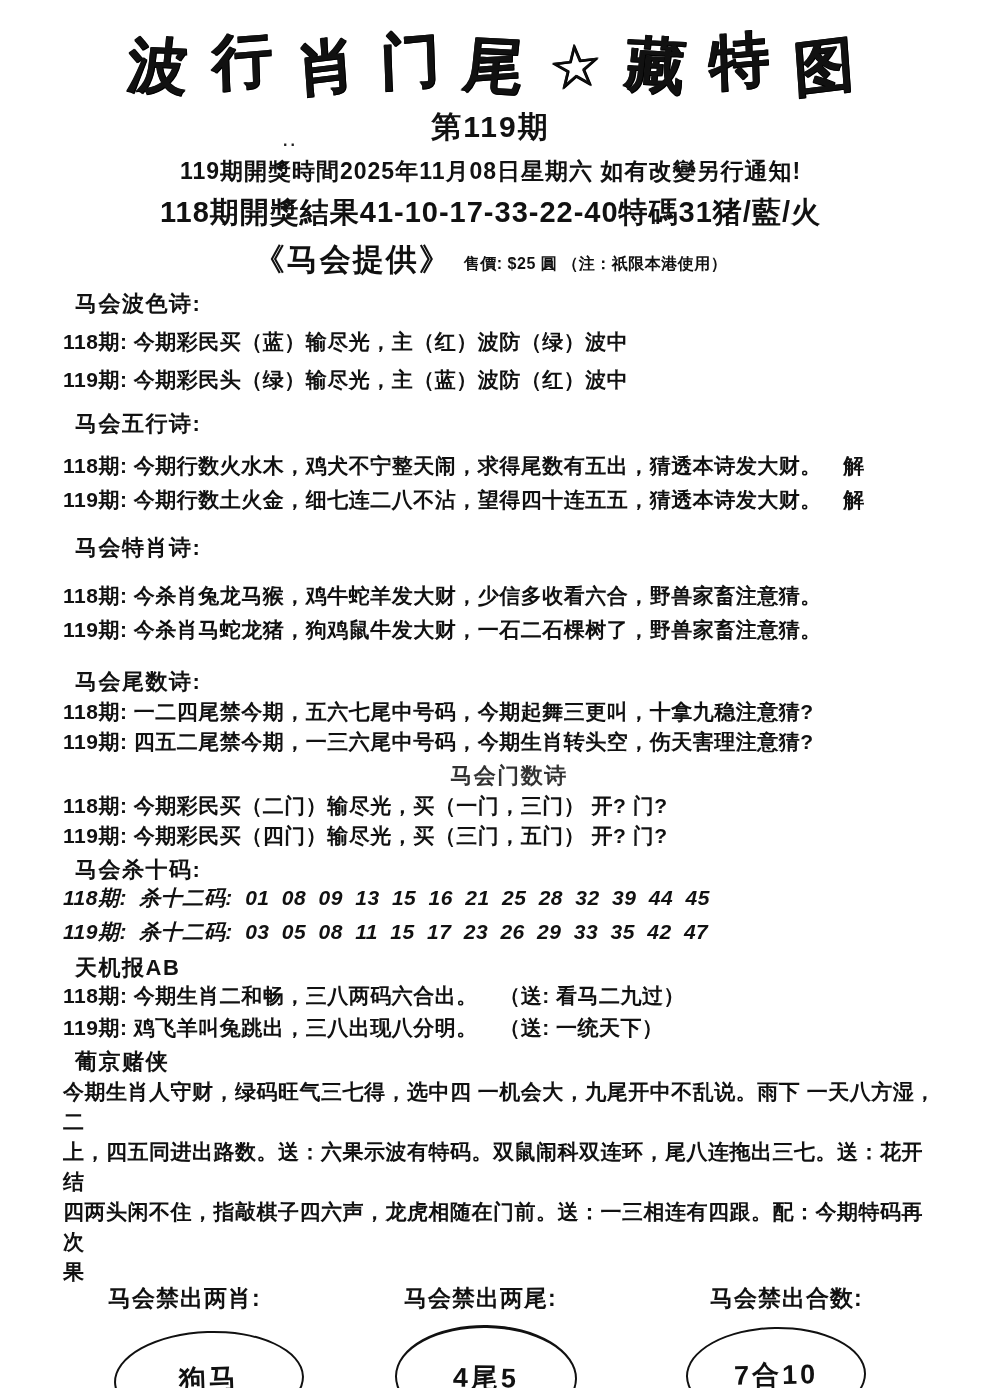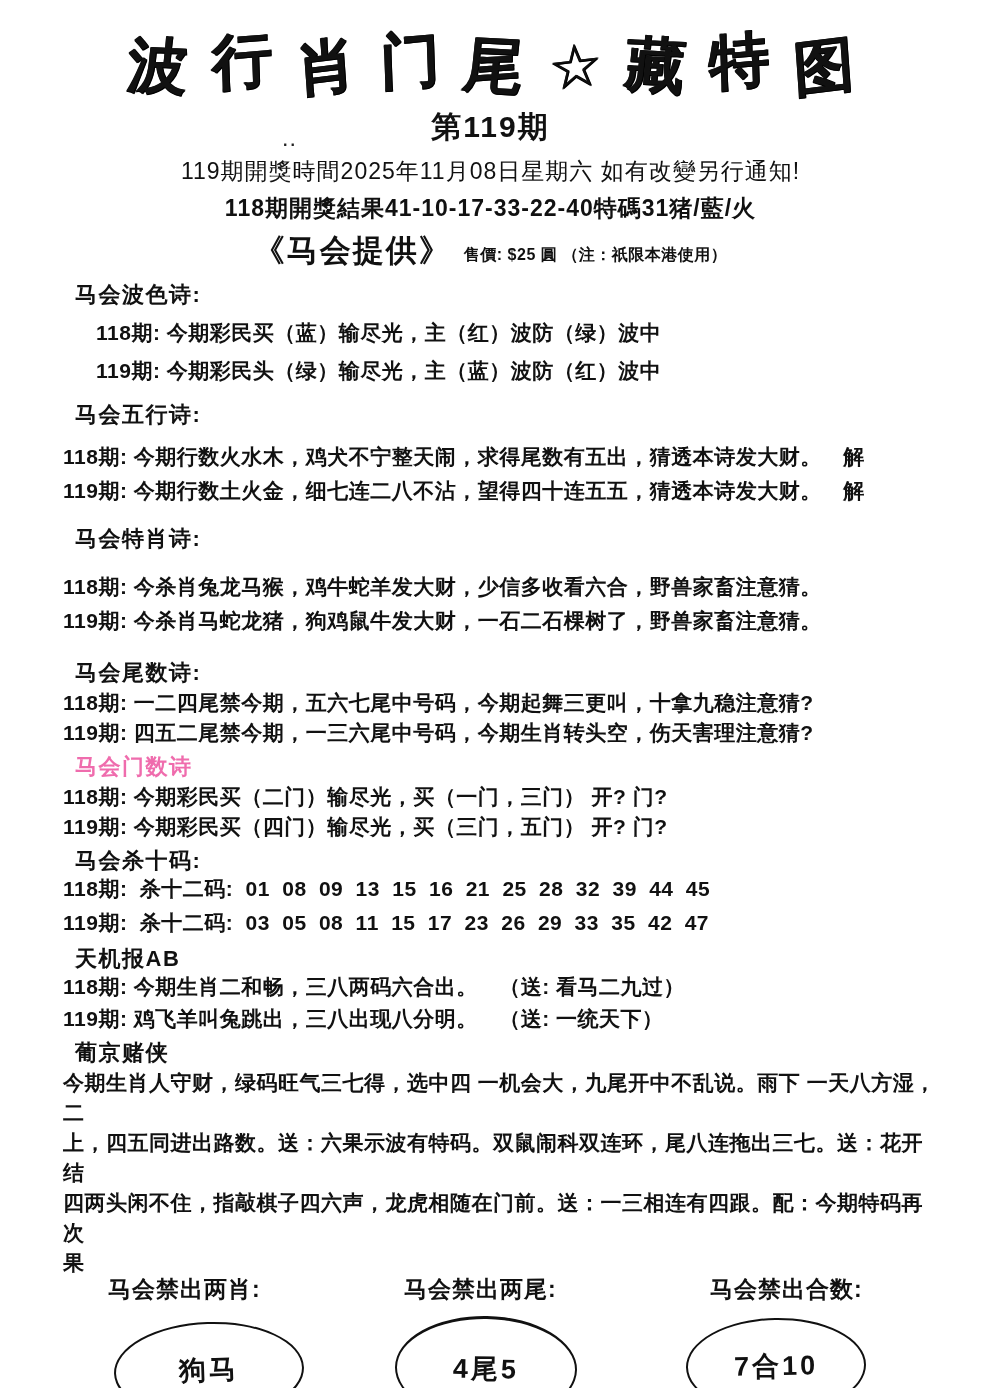--- a/index.html
+++ b/index.html
@@ -17,39 +17,39 @@
     letter-spacing:0;line-height:1.45;white-space:nowrap;
     transform:skewX(-3deg);
     text-shadow:1px 0 0 #000,0 1px 0 #000,1px 1px 0 #000;
   }
   .title-char{display:inline-block;margin:0 12px;}
   .title-char:nth-child(odd){transform:rotate(3deg) translateY(2px);}
   .title-char:nth-child(even){transform:rotate(-5deg) translateY(-3px);}
   .title-char:nth-child(3n){transform:rotate(-7deg) translateY(3px);}
   .artifact-dots{position:absolute;left:283px;top:112px;font-size:16px;letter-spacing:3px;color:#222;}
   .issue{ text-align:center;font-size:30px;font-weight:900;letter-spacing:2px;margin:0;}
-  .notice{text-align:center;font-size:23px;font-weight:400;letter-spacing:1px;margin:8px 0 0;}
-  .result{text-align:center;font-size:23px;font-weight:900;letter-spacing:1px;margin:6px 0 4px;}
+  .notice{text-align:center;font-size:23px;font-weight:700;letter-spacing:1px;margin:8px 0 0;}
+  .result{text-align:center;font-size:29px;font-weight:900;letter-spacing:1px;margin:6px 0 4px;}
   .provider-row{display:flex;justify-content:center;align-items:center;gap:12px;margin:6px 0 0;}
   .provider{font-size:31px;font-weight:900;letter-spacing:2px;}
   .price{font-size:16px;font-weight:900;letter-spacing:0.5px;padding-top:8px;}
 
   
   main{padding:4px 38px 0 63px;}
   .sec h2{font-size:22px;font-weight:900;letter-spacing:1.5px;margin:0 0 0 12px;}
   .sec p{font-size:21px;font-weight:700;letter-spacing:0.5px;margin:0;line-height:26px;}
-  .sec-0{margin-top:4px;} .sec-0 h2{margin-bottom:10px;} .sec-0 p{margin-bottom:12px;margin-left:33px;}
+  .sec-0{margin-top:4px;} .sec-0 h2{margin-bottom:10px;} .sec-0 p{margin-bottom:12px;}
   .sec-1{margin-top:16px;} .sec-1 h2{margin-bottom:14px;} .sec-1 p{margin-bottom:8px;}
   .sec-2{margin-top:20px;} .sec-2 h2{margin-bottom:20px;} .sec-2 p{margin-bottom:8px;}
   .sec-3{margin-top:24px;} .sec-3 h2{margin-bottom:2px;}  .sec-3 p{margin-bottom:4px;}
   .sec-4{margin-top:6px;}  .sec-4 h2{margin-bottom:2px;}  .sec-4 p{margin-bottom:4px;}
-  .sec-5{margin-top:6px;}  .sec-5 h2{margin-bottom:0;}    .sec-5 p{margin-bottom:8px;}
+  .sec-5{margin-top:6px;}  .sec-5 h2{margin-bottom:0;}    .sec-5 p{margin-bottom:8px;font-style:italic;}
   .sec-6{margin-top:4px;}  .sec-6 h2{margin-bottom:0;}    .sec-6 p{margin-bottom:6px;}
   .sec-7{margin-top:4px;}  .sec-7 h2{margin-bottom:0;}    .sec-7 p{margin-bottom:0;line-height:30px;}
-  .faded{color:#ec4899;opacity:0.8;}
+  .faded{color:#000000;opacity:0.8;text-align:center;}
   .num-line{letter-spacing:1.5px;word-spacing:6px;}
 
   
   .forbidden{position:relative;height:152px;margin-top:-4px;margin-left:38px;}
   .flabel{position:absolute;top:0;font-size:23px;font-weight:900;letter-spacing:1px;}
   .flabel-0{left:70px;} .flabel-1{left:366px;} .flabel-2{left:672px;}
   .fellipse{
     position:absolute;border:2.5px solid #111;border-radius:50%;
     display:flex;align-items:center;justify-content:center;background:#fff;
   }

